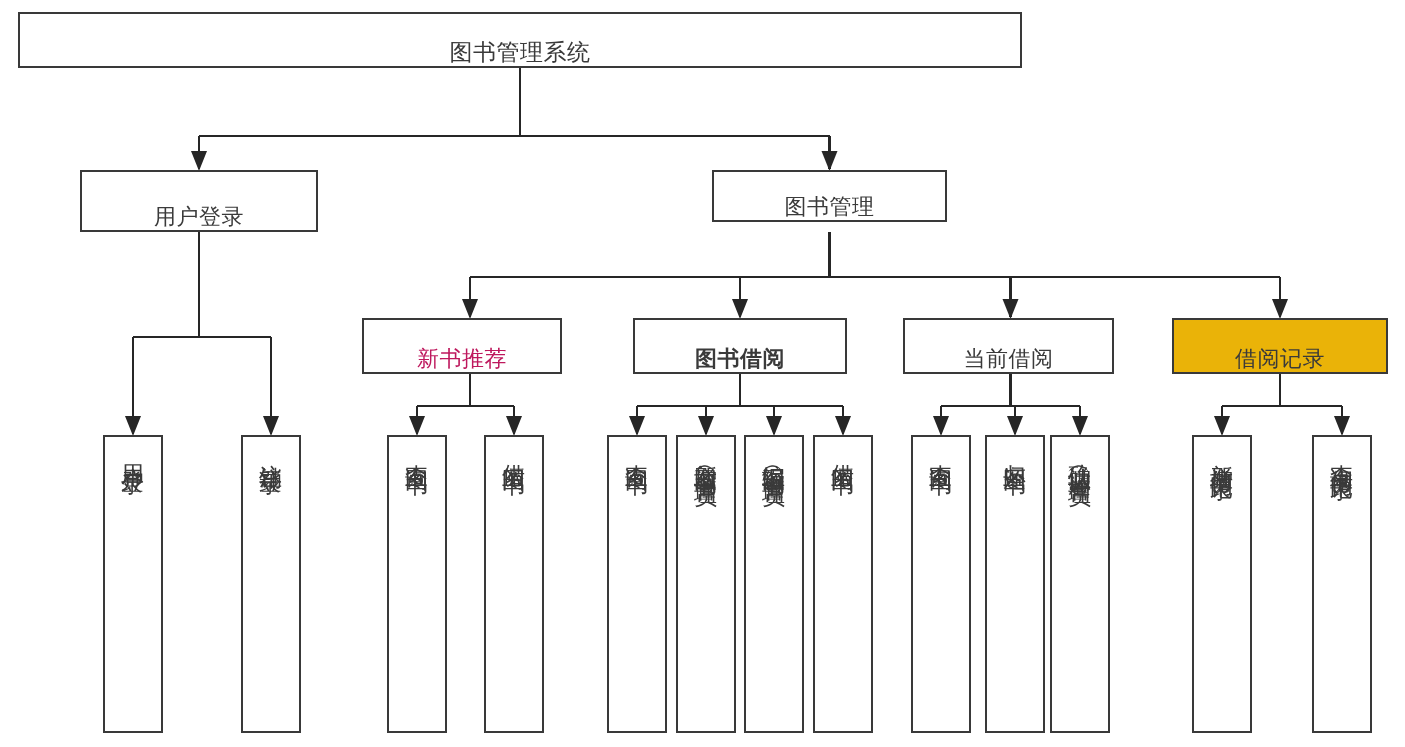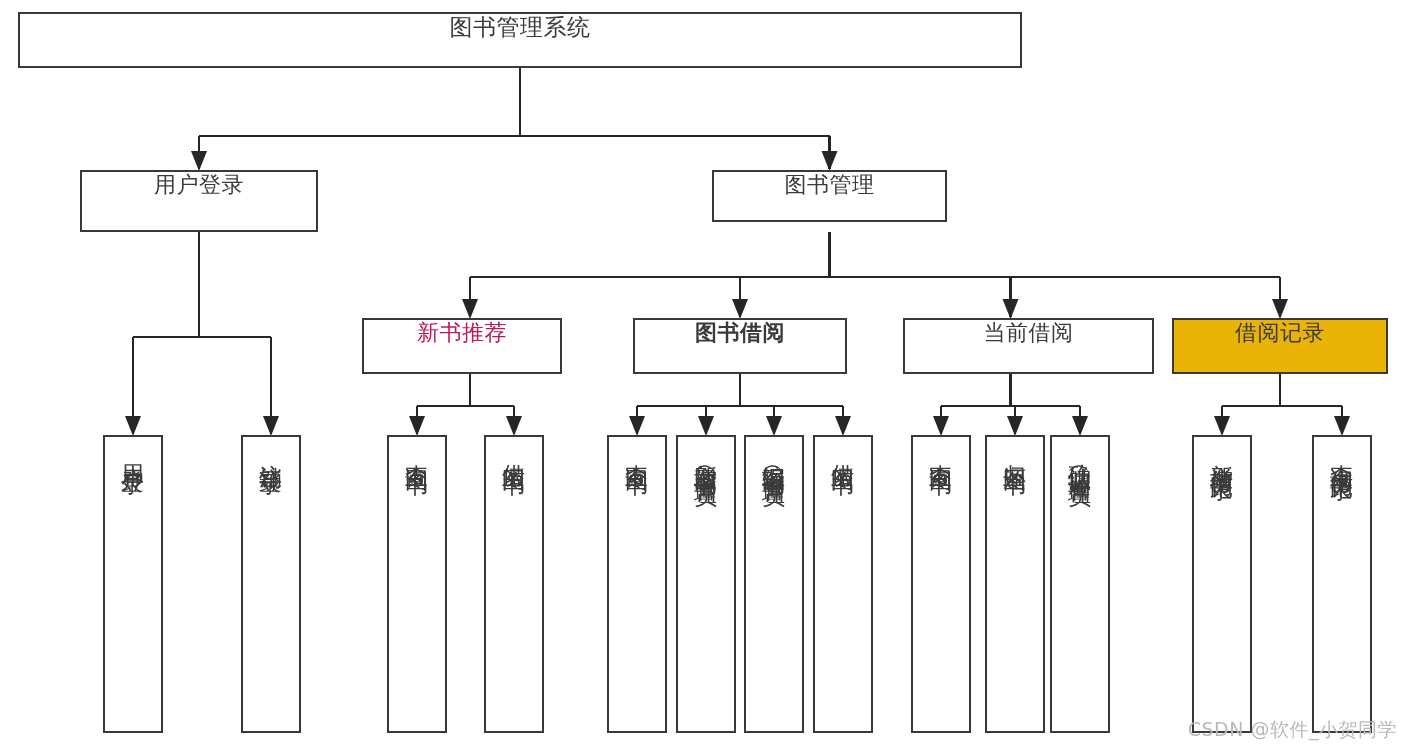--- a/index.html
+++ b/index.html
@@ -25,21 +25,21 @@
     width: 1405px;
     height: 747px;
     pointer-events: none;
   }
   .node {
     position: absolute;
     box-sizing: border-box;
     background: #ffffff;
     border: 2px solid #393939;
     display: flex;
-    align-items: flex-start;
+    align-items: flex-end;
     justify-content: center;
     color: #3a3a3a;
   }
   .node .lbl {
     display: block;
     text-align: center;
     line-height: 1.18;
     white-space: pre;
   }
   
@@ -142,21 +142,21 @@
       </div>
       <div class="node h" style="left: 712px; top: 170px; width: 235px; height: 52px; border-color: rgb(57, 57, 57); background: rgb(255, 255, 255); color: rgb(58, 58, 58);">
         <span class="lbl">图书管理</span>
       </div>
       <div class="node h" style="left: 362px; top: 318px; width: 200px; height: 56px; border-color: rgb(57, 57, 57); background: rgb(255, 255, 255); color: #be185d;">
         <span class="lbl">新书推荐</span>
       </div>
       <div class="node h" style="left: 633px; top: 318px; width: 214px; height: 56px; border-color: rgb(57, 57, 57); background: rgb(255, 255, 255); color: rgb(58, 58, 58); font-weight: bold;">
         <span class="lbl">图书借阅</span>
       </div>
-      <div class="node h" style="left: 903px; top: 318px; width: 251px; height: 56px; border-color: rgb(57, 57, 57); background: rgb(255, 255, 255); color: rgb(58, 58, 58);">
+      <div class="node h" style="left: 903px; top: 318px; width: 211px; height: 56px; border-color: rgb(57, 57, 57); background: rgb(255, 255, 255); color: rgb(58, 58, 58);">
         <span class="lbl">当前借阅</span>
       </div>
       <div class="node h" style="left: 1172px; top: 318px; width: 216px; height: 56px; border-color: rgb(57, 57, 57); background: #eab308; color: rgb(58, 58, 58);">
         <span class="lbl">借阅记录</span>
       </div>
       <div class="node v" style="left: 103px; top: 435px; width: 60px; height: 298px; border-color: rgb(57, 57, 57); background: rgb(255, 255, 255); color: rgb(58, 58, 58);">
         <span class="lbl">用户登录</span>
       </div>
       <div class="node v" style="left: 241px; top: 435px; width: 60px; height: 298px; border-color: rgb(57, 57, 57); background: rgb(255, 255, 255); color: rgb(58, 58, 58);">
         <span class="lbl">注销登录</span>
@@ -189,14 +189,13 @@
         <span class="lbl">确认归还（管理员）</span>
       </div>
       <div class="node v" style="left: 1192px; top: 435px; width: 60px; height: 298px; border-color: rgb(57, 57, 57); background: rgb(255, 255, 255); color: rgb(58, 58, 58);">
         <span class="lbl">新增借阅记录</span>
       </div>
       <div class="node v" style="left: 1312px; top: 435px; width: 60px; height: 298px; border-color: rgb(57, 57, 57); background: rgb(255, 255, 255); color: rgb(58, 58, 58);">
         <span class="lbl">查询借阅记录</span>
       </div>
     </div>
 
-  <div id="watermark">CSDN @软件_小贺同学</div>
 </div>
 
 </body></html>

